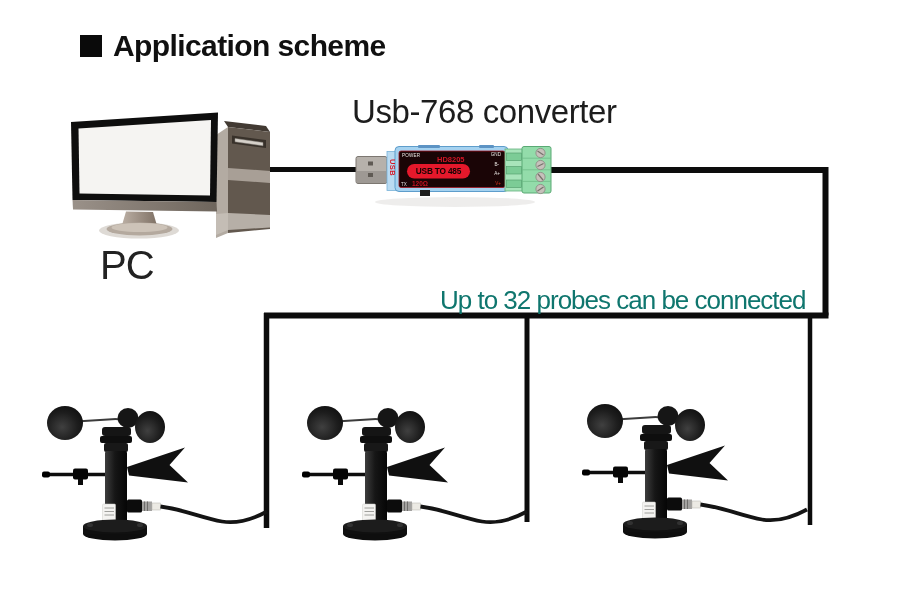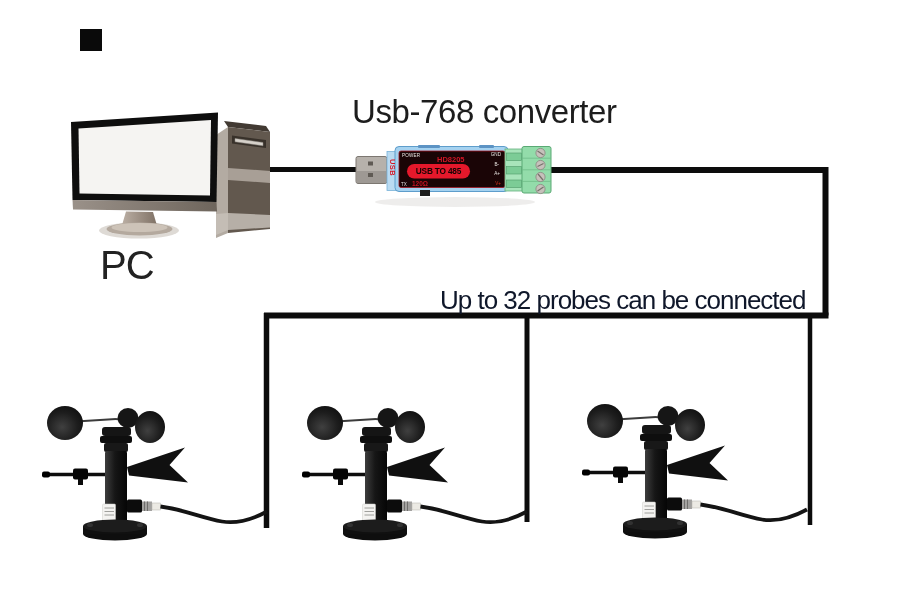--- a/index.html
+++ b/index.html
@@ -4,21 +4,21 @@
 <style>
   html,body{margin:0;padding:0;}
   .page{position:relative;width:900px;height:612px;background:#ffffff;overflow:hidden;
         font-family:"Liberation Sans",sans-serif;}
   .title{position:absolute;left:80px;top:29px;display:flex;align-items:center;gap:11px;
          font-weight:700;font-size:30px;letter-spacing:-0.6px;color:#101010;}
   .sq{width:22px;height:22px;background:#0a0a0a;display:inline-block;}
   .lbl{position:absolute;color:#1b1b1b;white-space:nowrap;}
   .converter-lbl{left:352px;top:93px;font-size:33px;letter-spacing:-0.4px;color:#1d1d1d;}
   .pc-lbl{left:100px;top:243px;font-size:40px;letter-spacing:-1px;color:#222;}
-  .probes-lbl{left:440px;top:285px;font-size:26px;letter-spacing:-1px;color:#0f172a;}
+  .probes-lbl{left:440px;top:285px;font-size:26px;letter-spacing:-1px;color:#0f766e;}
   svg{position:absolute;left:0;top:0;}
   text{font-family:"Liberation Sans",sans-serif;}
 </style>
 </head>
 <body>
 
 <div class="page">
 
   <svg width="900" height="612" viewBox="0 0 900 612">
     <defs>
@@ -144,17 +144,18 @@
       </g>
     </g>
 
     <use href="#sensor" x="20" y="385"></use>
     <use href="#sensor" x="280" y="385"></use>
     <use href="#sensor" x="560" y="383"></use>
   </svg>
 
   <div class="title">
     <span class="sq"></span>
+    <span>Application scheme</span>
   </div>
   <div class="lbl converter-lbl">Usb-768 converter</div>
   <div class="lbl pc-lbl">PC</div>
   <div class="lbl probes-lbl">Up to 32 probes can be connected</div>
 </div>
 
 </body></html>

